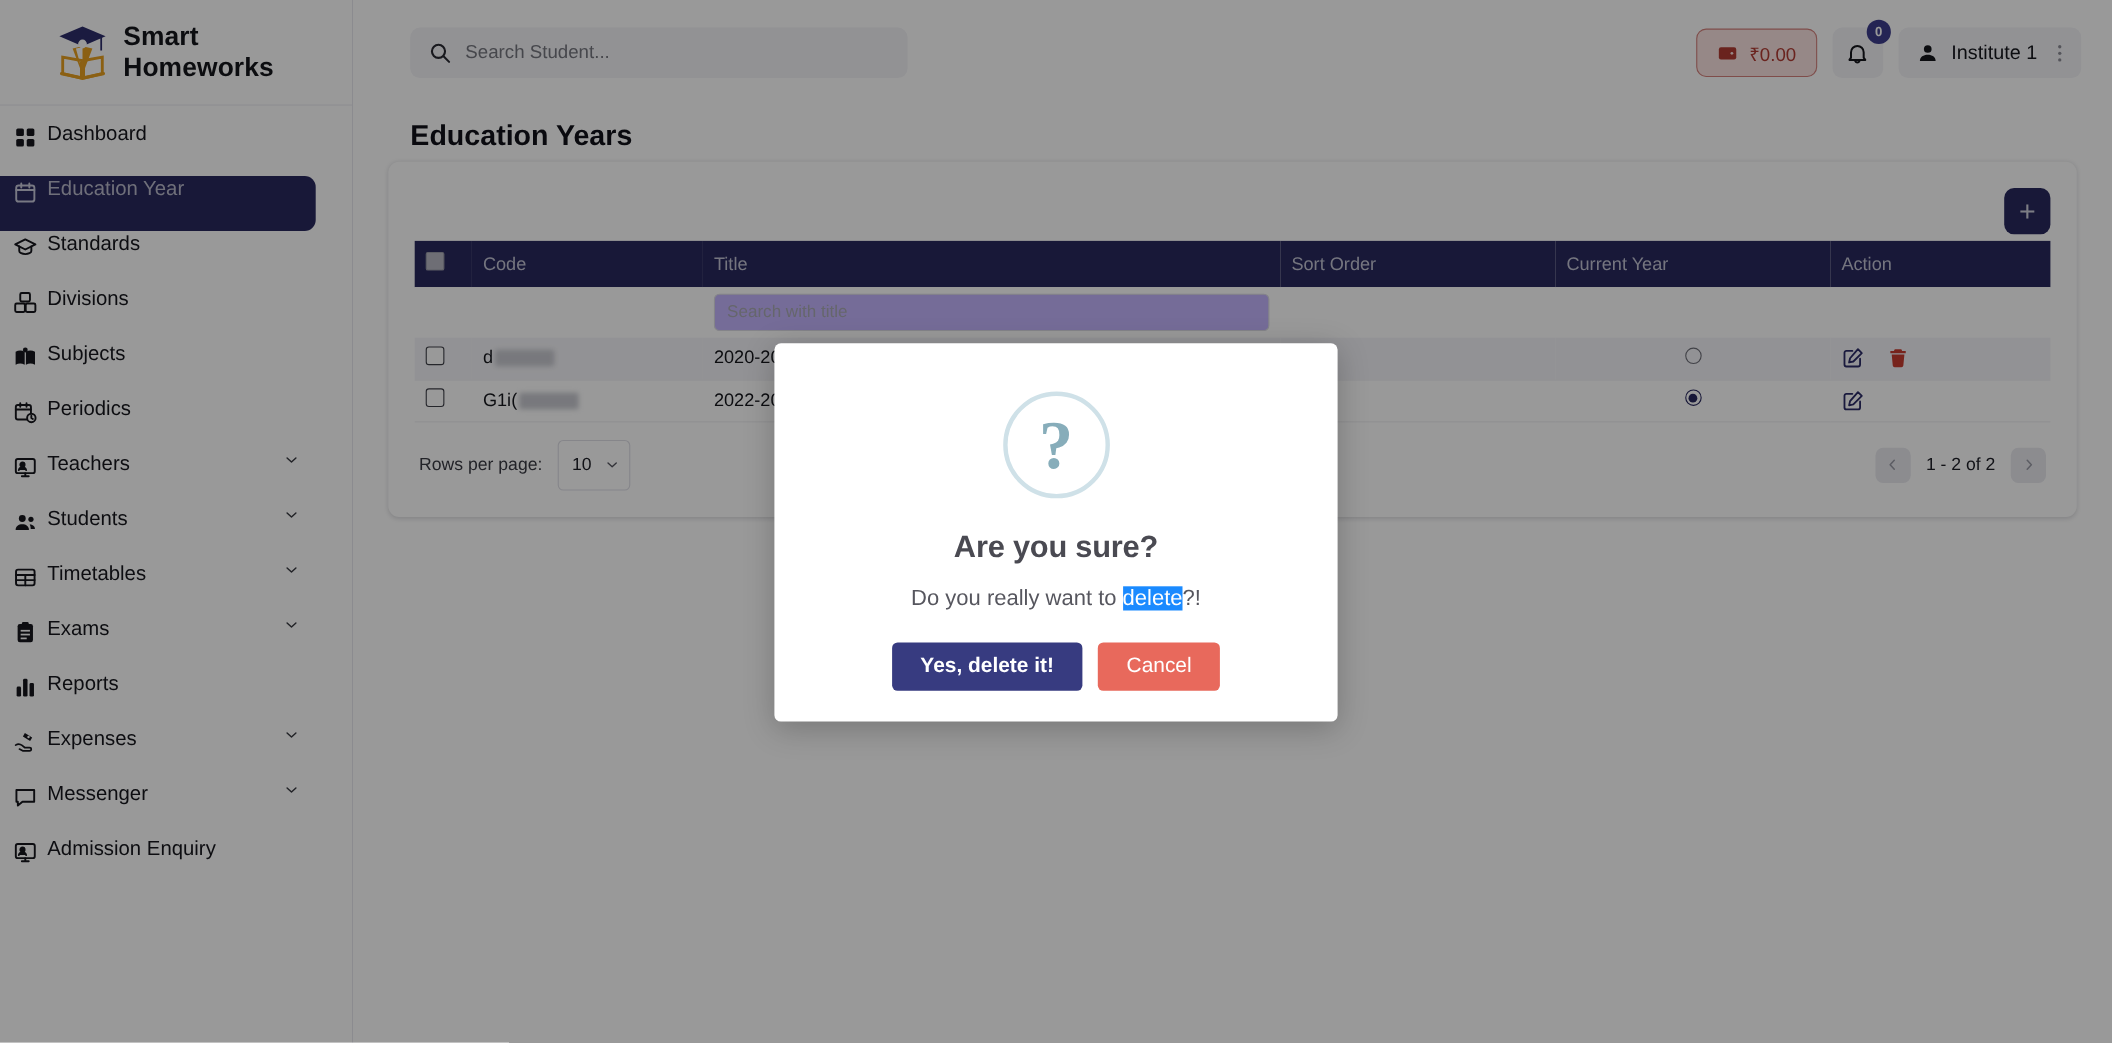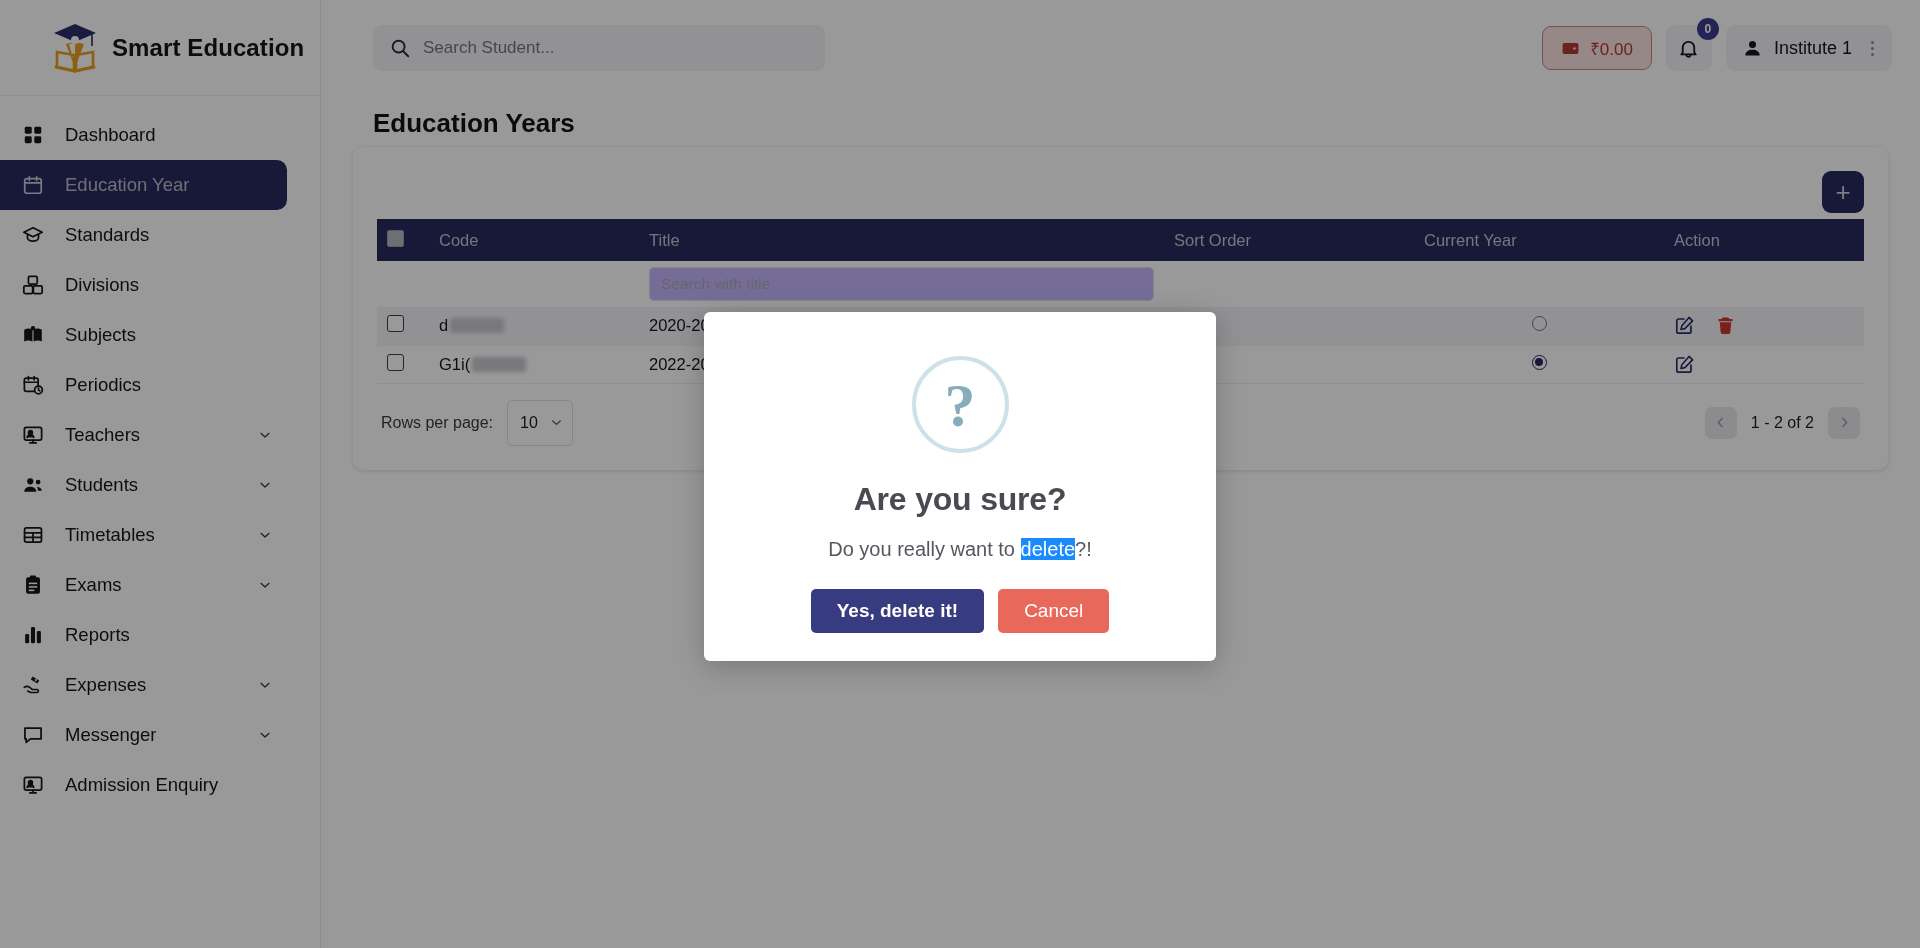--- a/index.html
+++ b/index.html
@@ -39,23 +39,23 @@
   }
   .brand-logo { width: 46px; height: 52px; flex: 0 0 46px; }
   .brand-name {
     font-size: 24px; font-weight: 700; color: #15161c;
     letter-spacing: .1px;
   }
   .nav { padding: 14px 0 0 0; }
   .nav-item {
     height: 50px;
     margin: 0 33px 0 0;
-    display: flex; align-items: center;
-    gap: 17px;
-    padding-left: 18px;
+    display: flex; align-items: flex-start;
+    gap: 5px;
+    padding-left: 8px;
     border-radius: 0 10px 10px 0;
     cursor: pointer;
     position: relative;
   }
   .nav-item .ico {
     width: 30px; height: 30px;
     display: flex; align-items: center; justify-content: center;
     flex: 0 0 30px;
     color: #16171d;
   }
@@ -309,21 +309,21 @@
     width: 97px; height: 97px;
     border-radius: 50%;
     border: 4px solid #cfe1e8;
     margin: 22px auto 0 auto;
     display: flex; align-items: center; justify-content: center;
     color: #87adba;
     font-size: 62px; font-weight: 700; line-height: 1;
     font-family: "Liberation Serif", serif;
   }
   .modal-title {
-    font-size: 32px; font-weight: 700; color: #4a4a52;
+    font-size: 28px; font-weight: 700; color: #4a4a52;
     margin-top: 28px;
     letter-spacing: -.2px;
   }
   .modal-text {
     font-size: 20px; color: #56565e;
     margin-top: 20px;
   }
   .modal-text .sel {
     background: #1a8aff; color: #ffffff;
   }
@@ -354,21 +354,21 @@
           <path d="M23 2 L44 11 L23 20 L2 11 Z" fill="#2d2d6b"></path>
           <path d="M38 12 L40 12 L40 24" stroke="#2d2d6b" stroke-width="1.6" fill="none"></path>
           <path d="M14 22 L23 20 L32 22 L23 46 Z" fill="#e8a020"></path>
           <path d="M17 22 L23 21 L23 44 Z" fill="#ffffff"></path>
           <circle cx="23" cy="18" r="4" fill="#ffffff"></circle>
           <path d="M5 30 L22 33 L22 49 L5 45 Z" fill="none" stroke="#e8a020" stroke-width="2.6"></path>
           <path d="M41 30 L24 33 L24 49 L41 45 Z" fill="none" stroke="#e8a020" stroke-width="2.6"></path>
           <path d="M4 45 L23 49 L42 45" stroke="#e8a020" stroke-width="3" fill="none" stroke-linecap="round"></path>
         </svg>
       </span>
-      <span class="brand-name">Smart Education</span>
+      <span class="brand-name">Smart Homeworks</span>
     </div>
 
     <nav class="nav" id="nav-list">
         <div class="nav-item">
           <span class="ico">
             <svg viewBox="0 0 24 24" width="22" height="22" fill="currentColor">
               <rect x="3" y="3" width="7.6" height="7.6" rx="1.6"></rect>
               <rect x="13.4" y="3" width="7.6" height="7.6" rx="1.6"></rect>
               <rect x="3" y="13.4" width="7.6" height="7.6" rx="1.6"></rect>
               <rect x="13.4" y="13.4" width="7.6" height="7.6" rx="1.6"></rect>

